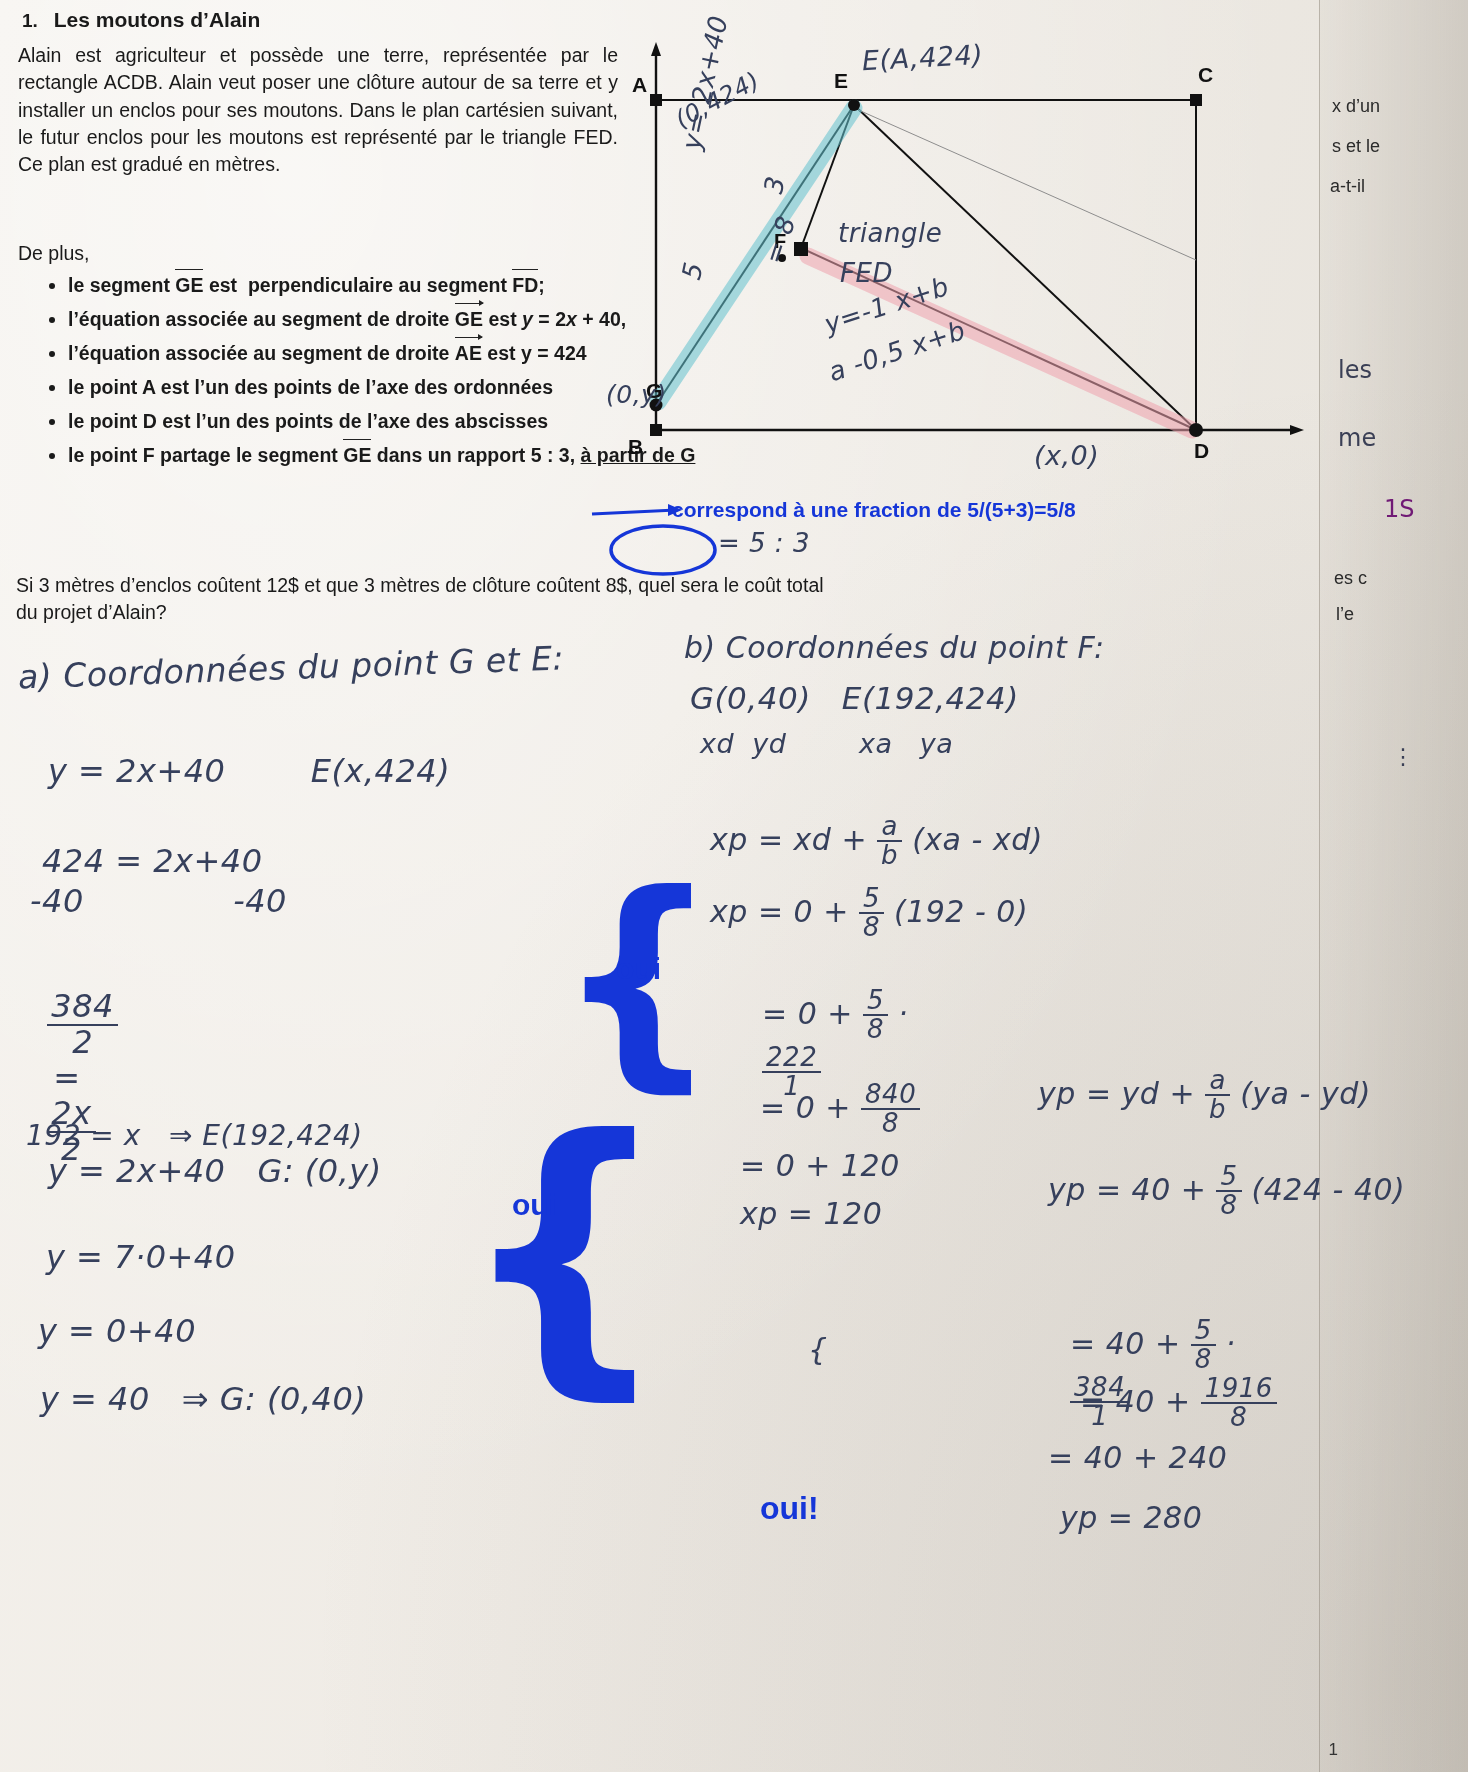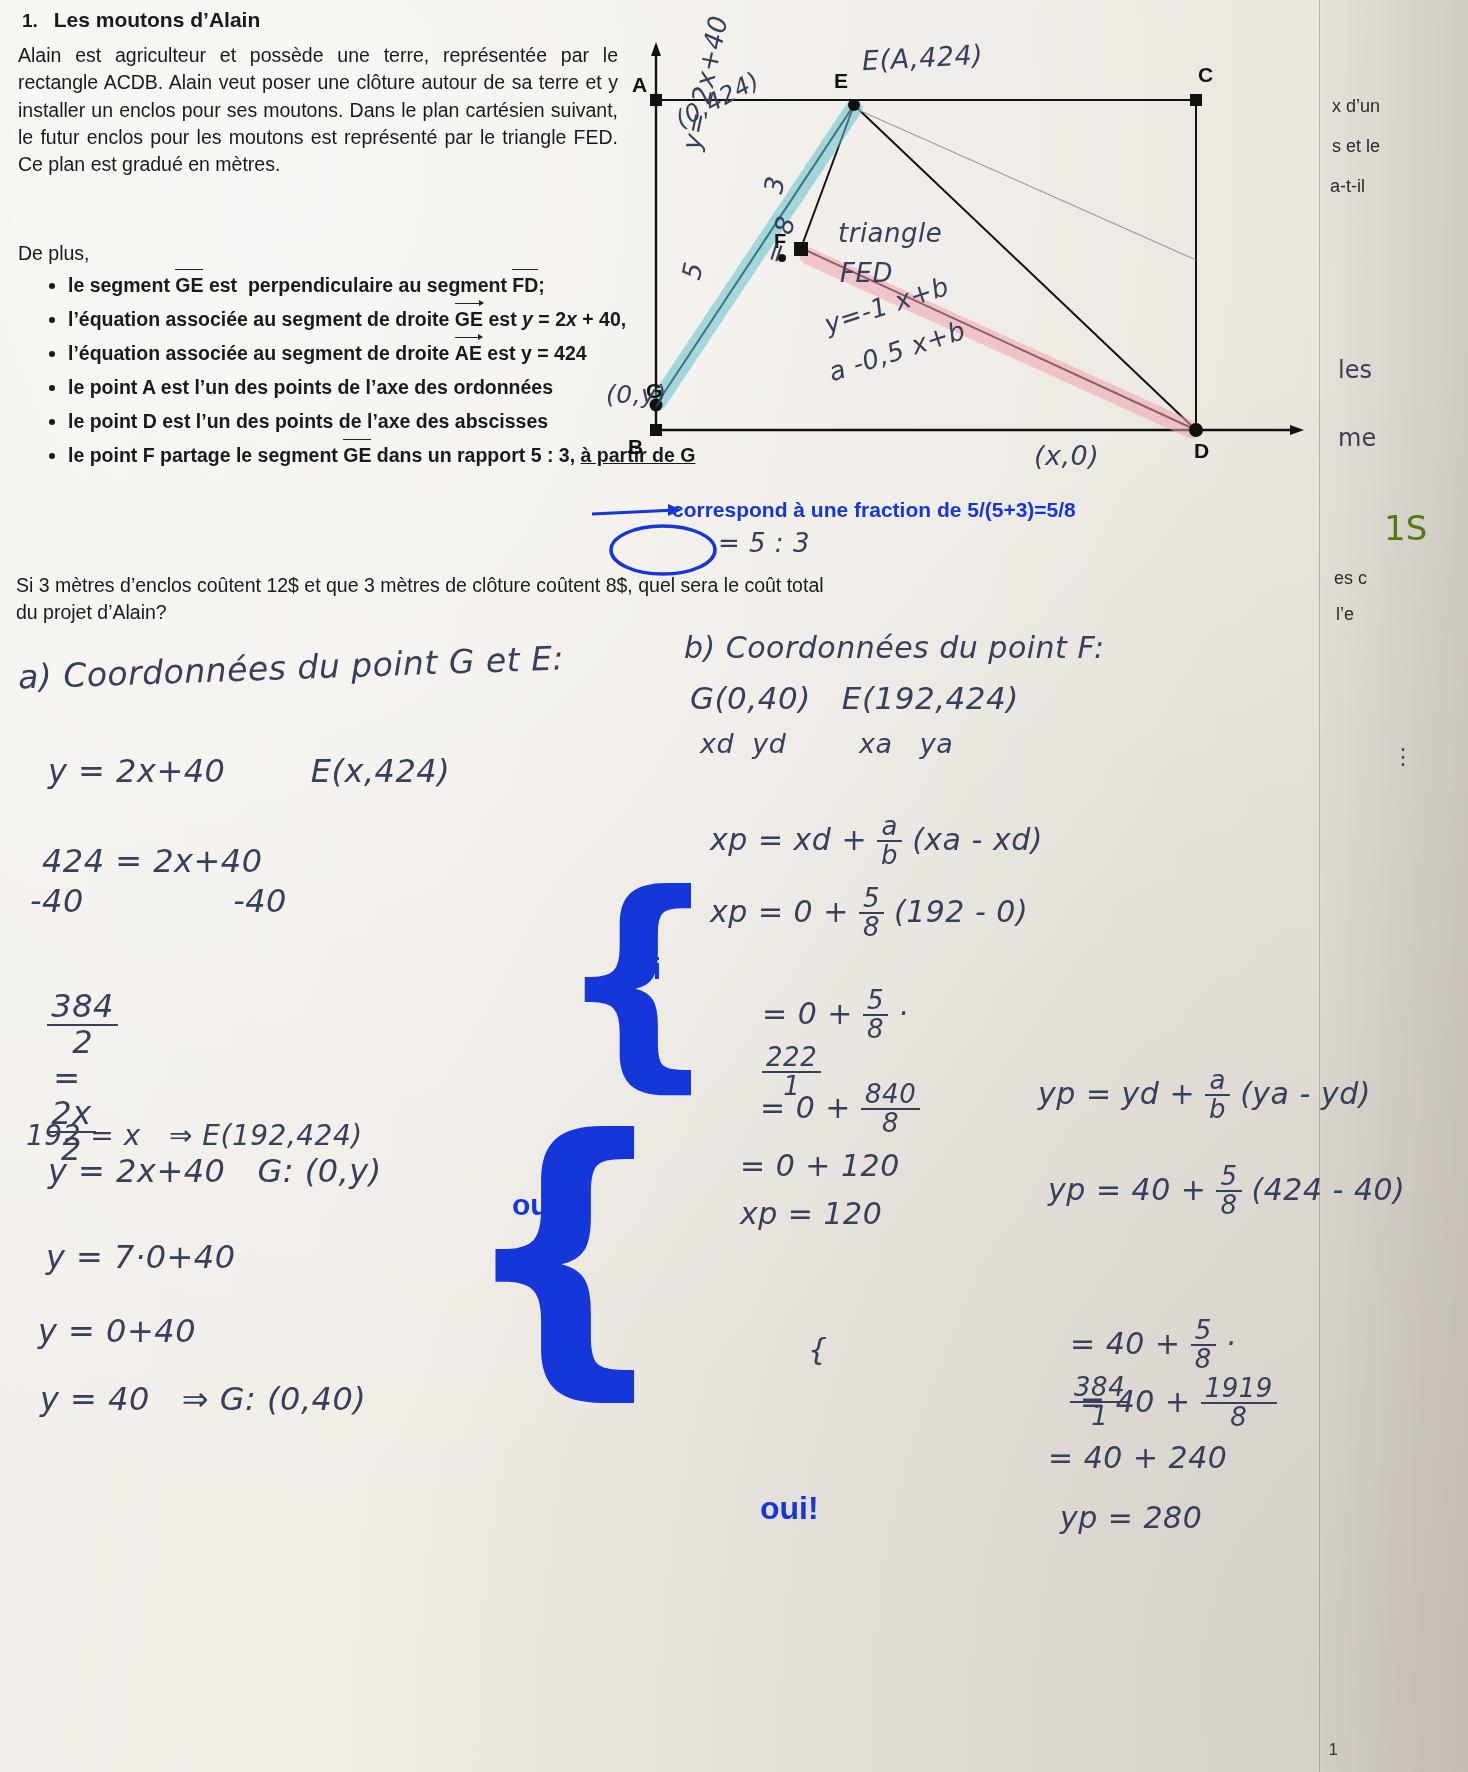--- a/index.html
+++ b/index.html
@@ -140,21 +140,21 @@
   <li>le point F partage le segment <span class="ovl">GE</span> dans un rapport 5 : 3, <u>à partir de G</u></li>
 </ul>
 
 <div id="final-q">Si 3 mètres d’enclos coûtent 12$ et que 3 mètres de clôture coûtent 8$, quel sera le coût total du projet d’Alain?</div>
 
 <div class="margin-frag" style="left:1332px; top:96px;">x d’un</div>
 <div class="margin-frag" style="left:1332px; top:136px;">s et le</div>
 <div class="margin-frag" style="left:1330px; top:176px;">a-t-il</div>
 <div class="margin-frag hw" style="left:1338px; top:356px; font-size:24px; color:#3a3f55;">les</div>
 <div class="margin-frag hw" style="left:1338px; top:388px; font-size:24px; color:#3a3f55;margin-top:36px;">me</div>
-<div class="margin-frag hw" style="left:1384px; top:508px; font-size:34px; color:#4d7c0f;">1S</div>
+<div class="margin-frag hw" style="left:1384px; top:495px; font-size:24px; color:#701a75;">1S</div>
 <div class="margin-frag" style="left:1334px; top:568px;">es c</div>
 <div class="margin-frag" style="left:1336px; top:604px;">l’e</div>
 <div class="margin-frag hw" style="left:1392px; top:744px; font-size:22px;">⋮</div>
 
 <div id="graph">
   <svg width="720" height="440" viewBox="0 0 720 440">
 
     <line x1="60" y1="20" x2="60" y2="400" stroke="#111" stroke-width="2.4"></line>
     <polygon points="60,12 55,26 65,26" fill="#111"></polygon>
     <line x1="60" y1="400" x2="700" y2="400" stroke="#111" stroke-width="2.4"></line>
@@ -278,19 +278,19 @@
 <div class="hw hw-dark script" style="left:1028px; top:1128px; font-size:30px;">
   yp = 40 + <span class="frac" style="font-size:26px;"><span class="top">5</span><span class="bot">8</span></span> (424 - 40)
 </div>
 
 <div class="hw hw-dark script" style="left:1050px; top:1282px; font-size:30px;">
   = 40 + <span class="frac" style="font-size:26px;"><span class="top">5</span><span class="bot">8</span></span> ·
   <span class="frac" style="font-size:26px;"><span class="top">384</span><span class="bot">1</span></span>
 </div>
 
 <div class="hw hw-dark script" style="left:1060px; top:1340px; font-size:30px;">
-  = 40 + <span class="frac" style="font-size:26px;"><span class="top">1919</span><span class="bot">8</span></span>
+  = 40 + <span class="frac" style="font-size:26px;"><span class="top">1916</span><span class="bot">8</span></span>
 </div>
 
 <div class="hw hw-dark script" style="left:1048px; top:1440px; font-size:30px;">= 40 + 240</div>
 <div class="hw hw-dark script" style="left:1060px; top:1500px; font-size:30px;">yp = 280</div>
 
 <div id="page-num">1</div>
 
 </body></html>

